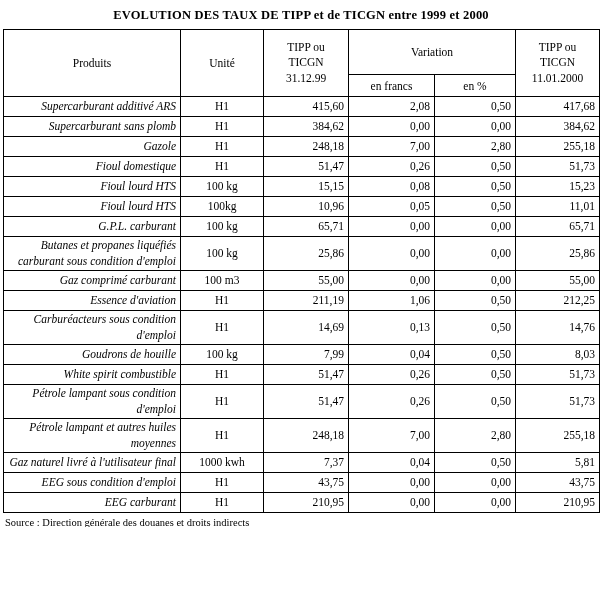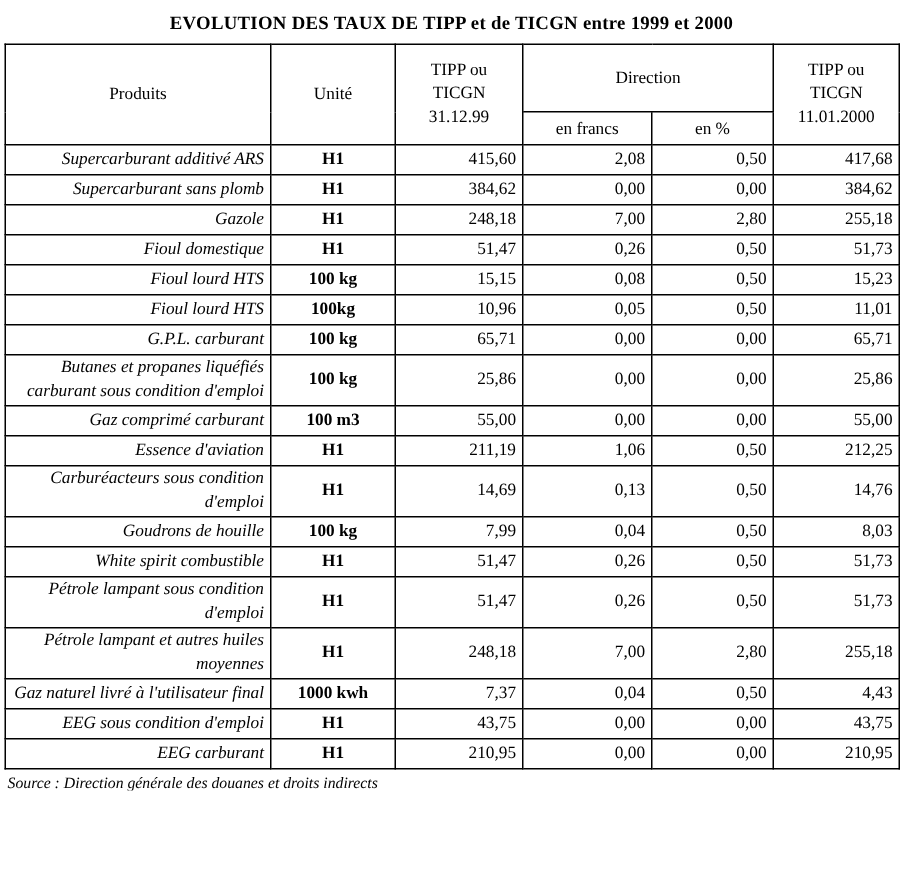--- a/index.html
+++ b/index.html
@@ -48,26 +48,25 @@
   .col-pct      { width: 81px;  }
   .col-t00      { width: 84px;  }
 
   thead tr.row-main { height: 45px; }
   thead tr.row-sub  { height: 22px; }
 
   th.multiline { white-space: pre-line; line-height: 1.35; }
 
   tbody td { height: 20px; line-height: 1.35; }
   td.cell-produit { text-align: right; padding-left: 4px; font-style: italic; }
-  td.cell-center  { text-align: center; font-weight: bold; }
+  td.cell-center  { text-align: center; }
   td.cell-num     { text-align: right; padding-right: 9px; }
 
   .source-line {
     font-size: 10.5px;
-    font-style: italic;
     margin-top: 4px;
     padding-left: 2px;
   }
 </style>
 </head>
 <body>
 
 <div class="page">
 
   <div class="doc-title">EVOLUTION DES TAUX DE TIPP et de TICGN entre 1999 et 2000</div>
@@ -81,21 +80,21 @@
       <col class="col-pct">
       <col class="col-t00">
     </colgroup>
     <thead>
       <tr class="row-main">
         <th rowspan="2">Produits</th>
         <th rowspan="2">Unité</th>
         <th rowspan="2" class="multiline">TIPP ou
 TICGN
 31.12.99</th>
-        <th colspan="2">Direction</th>
+        <th colspan="2">Variation</th>
         <th rowspan="2" class="multiline">TIPP ou
 TICGN
 11.01.2000</th>
       </tr>
       <tr class="row-sub">
         <th>en francs</th>
         <th>en %</th>
       </tr>
     </thead>
     <tbody>
@@ -218,21 +217,21 @@
           <td class="cell-num">7,00</td>
           <td class="cell-num">2,80</td>
           <td class="cell-num">255,18</td>
         </tr>
         <tr>
           <td class="cell-produit">Gaz naturel livré à l'utilisateur final</td>
           <td class="cell-center">1000 kwh</td>
           <td class="cell-num">7,37</td>
           <td class="cell-num">0,04</td>
           <td class="cell-num">0,50</td>
-          <td class="cell-num">4,43</td>
+          <td class="cell-num">5,81</td>
         </tr>
         <tr>
           <td class="cell-produit">EEG sous condition d'emploi</td>
           <td class="cell-center">H1</td>
           <td class="cell-num">43,75</td>
           <td class="cell-num">0,00</td>
           <td class="cell-num">0,00</td>
           <td class="cell-num">43,75</td>
         </tr>
         <tr>

